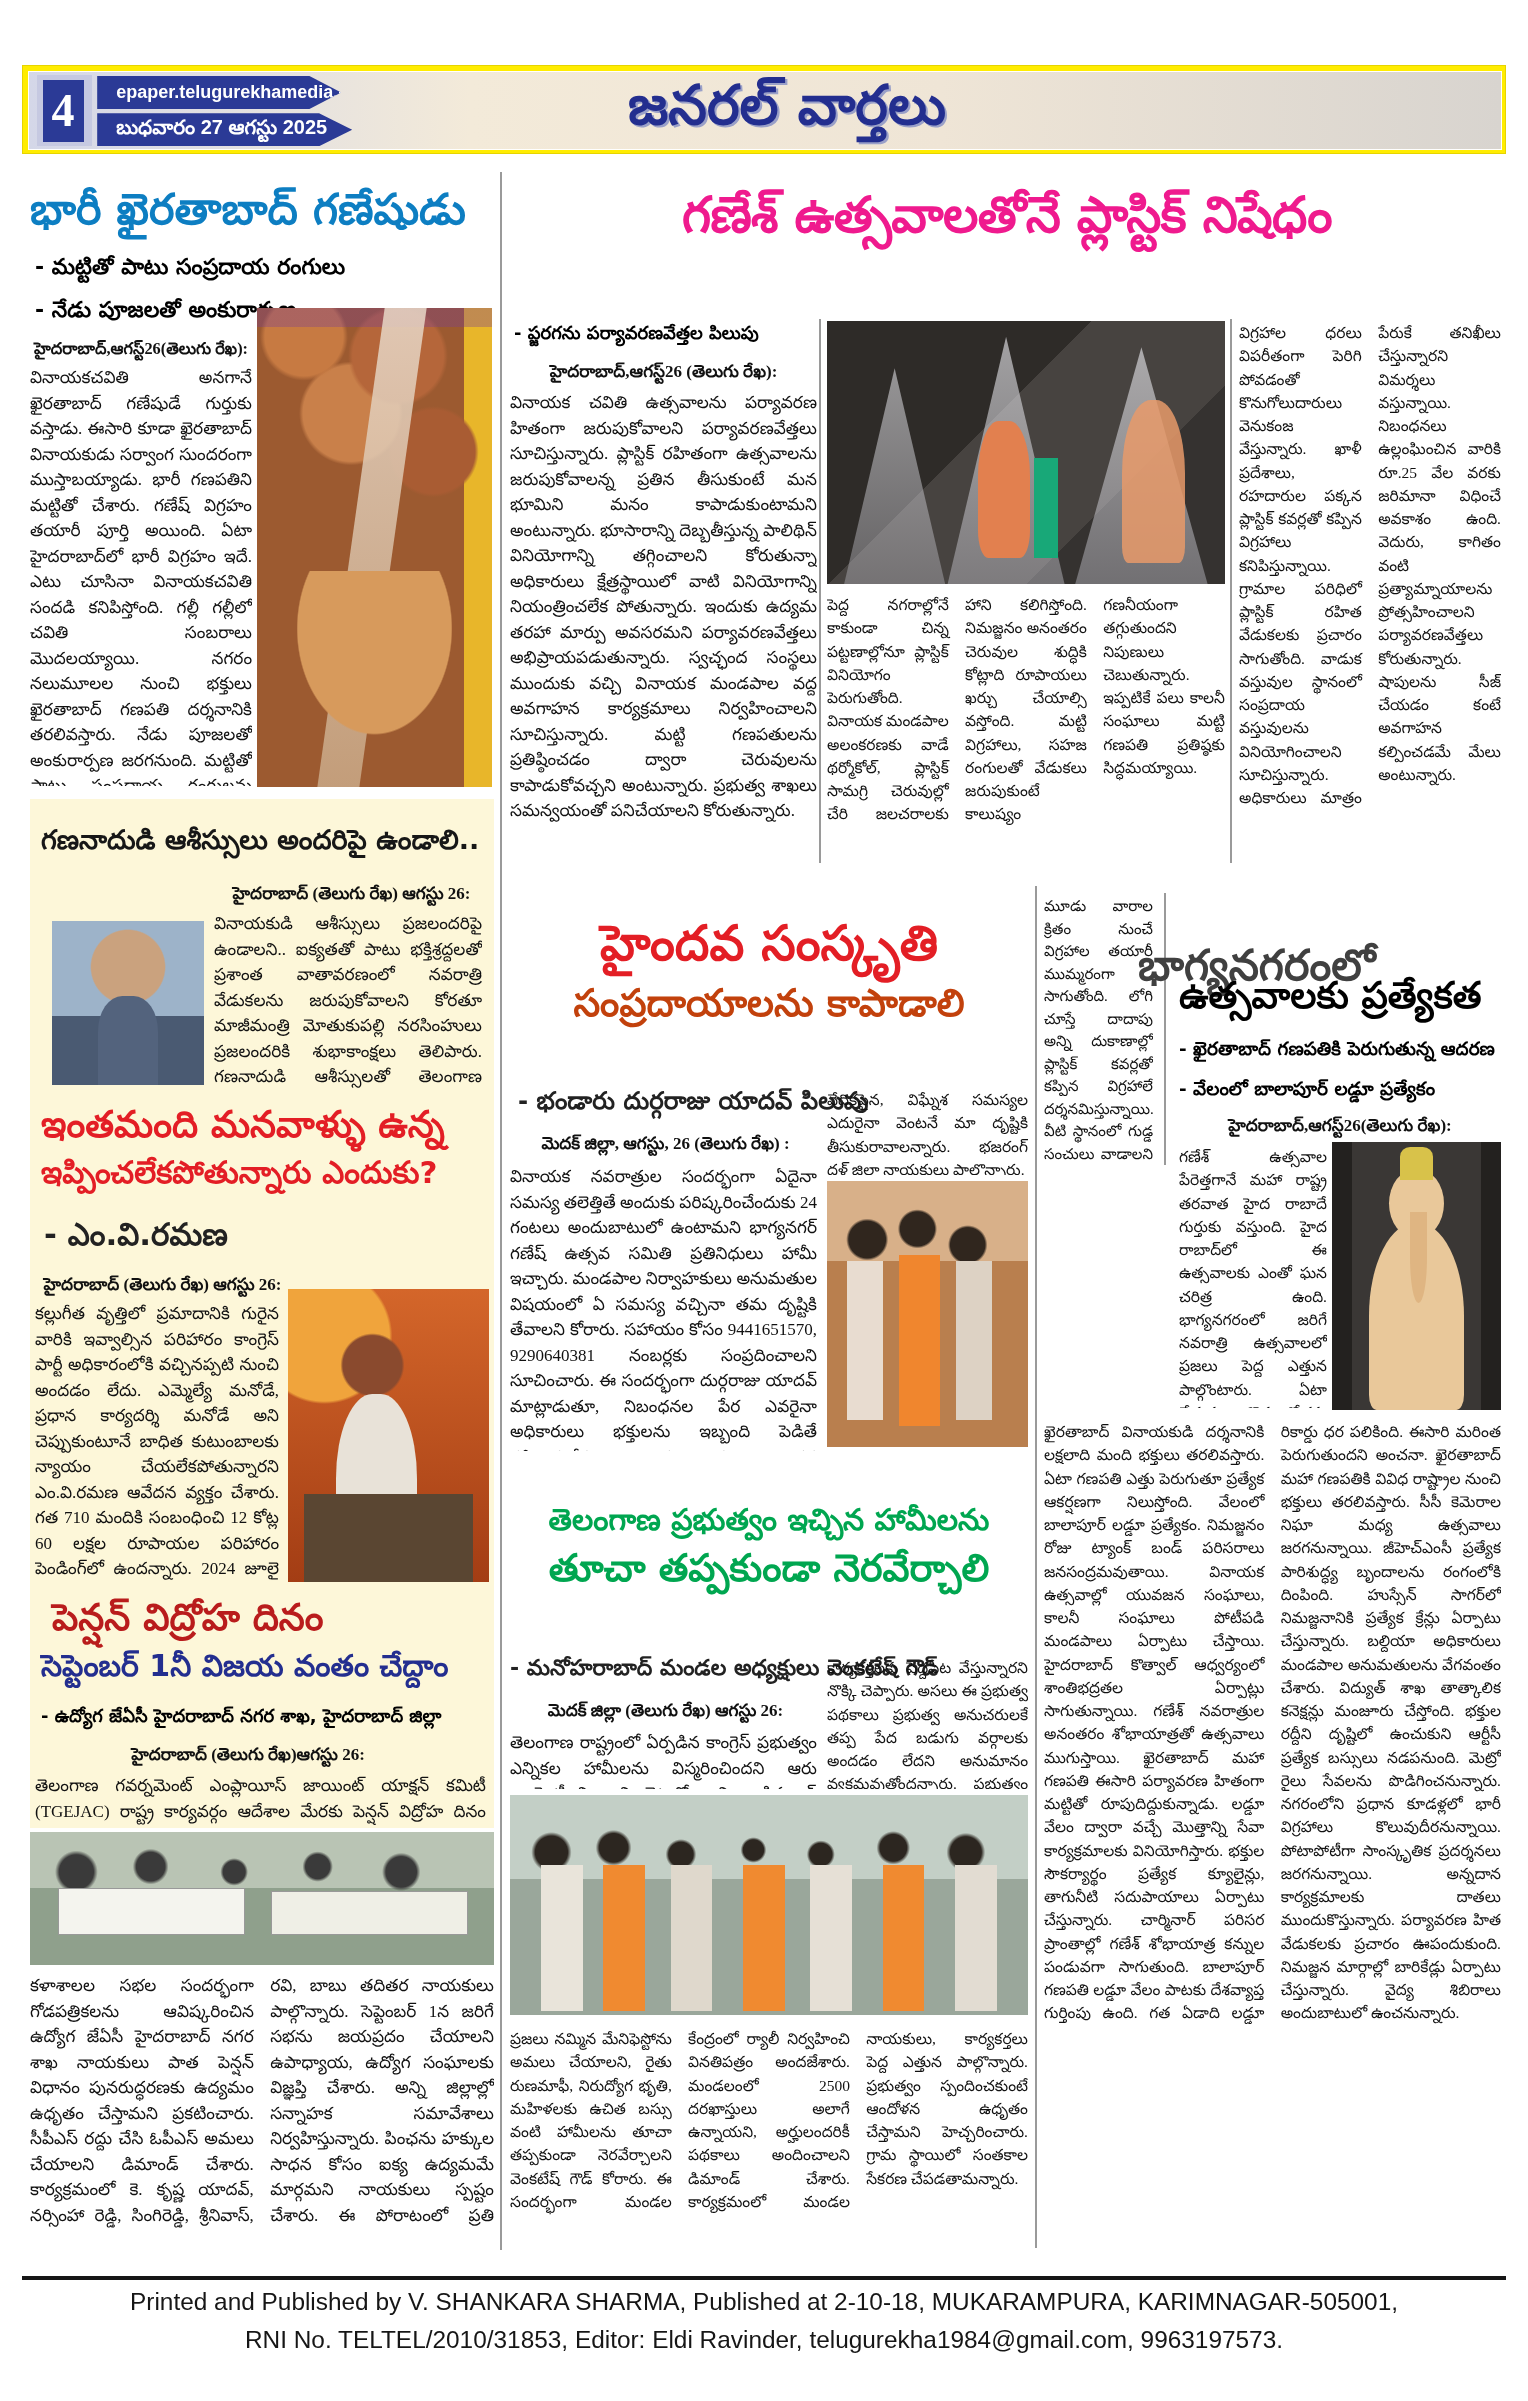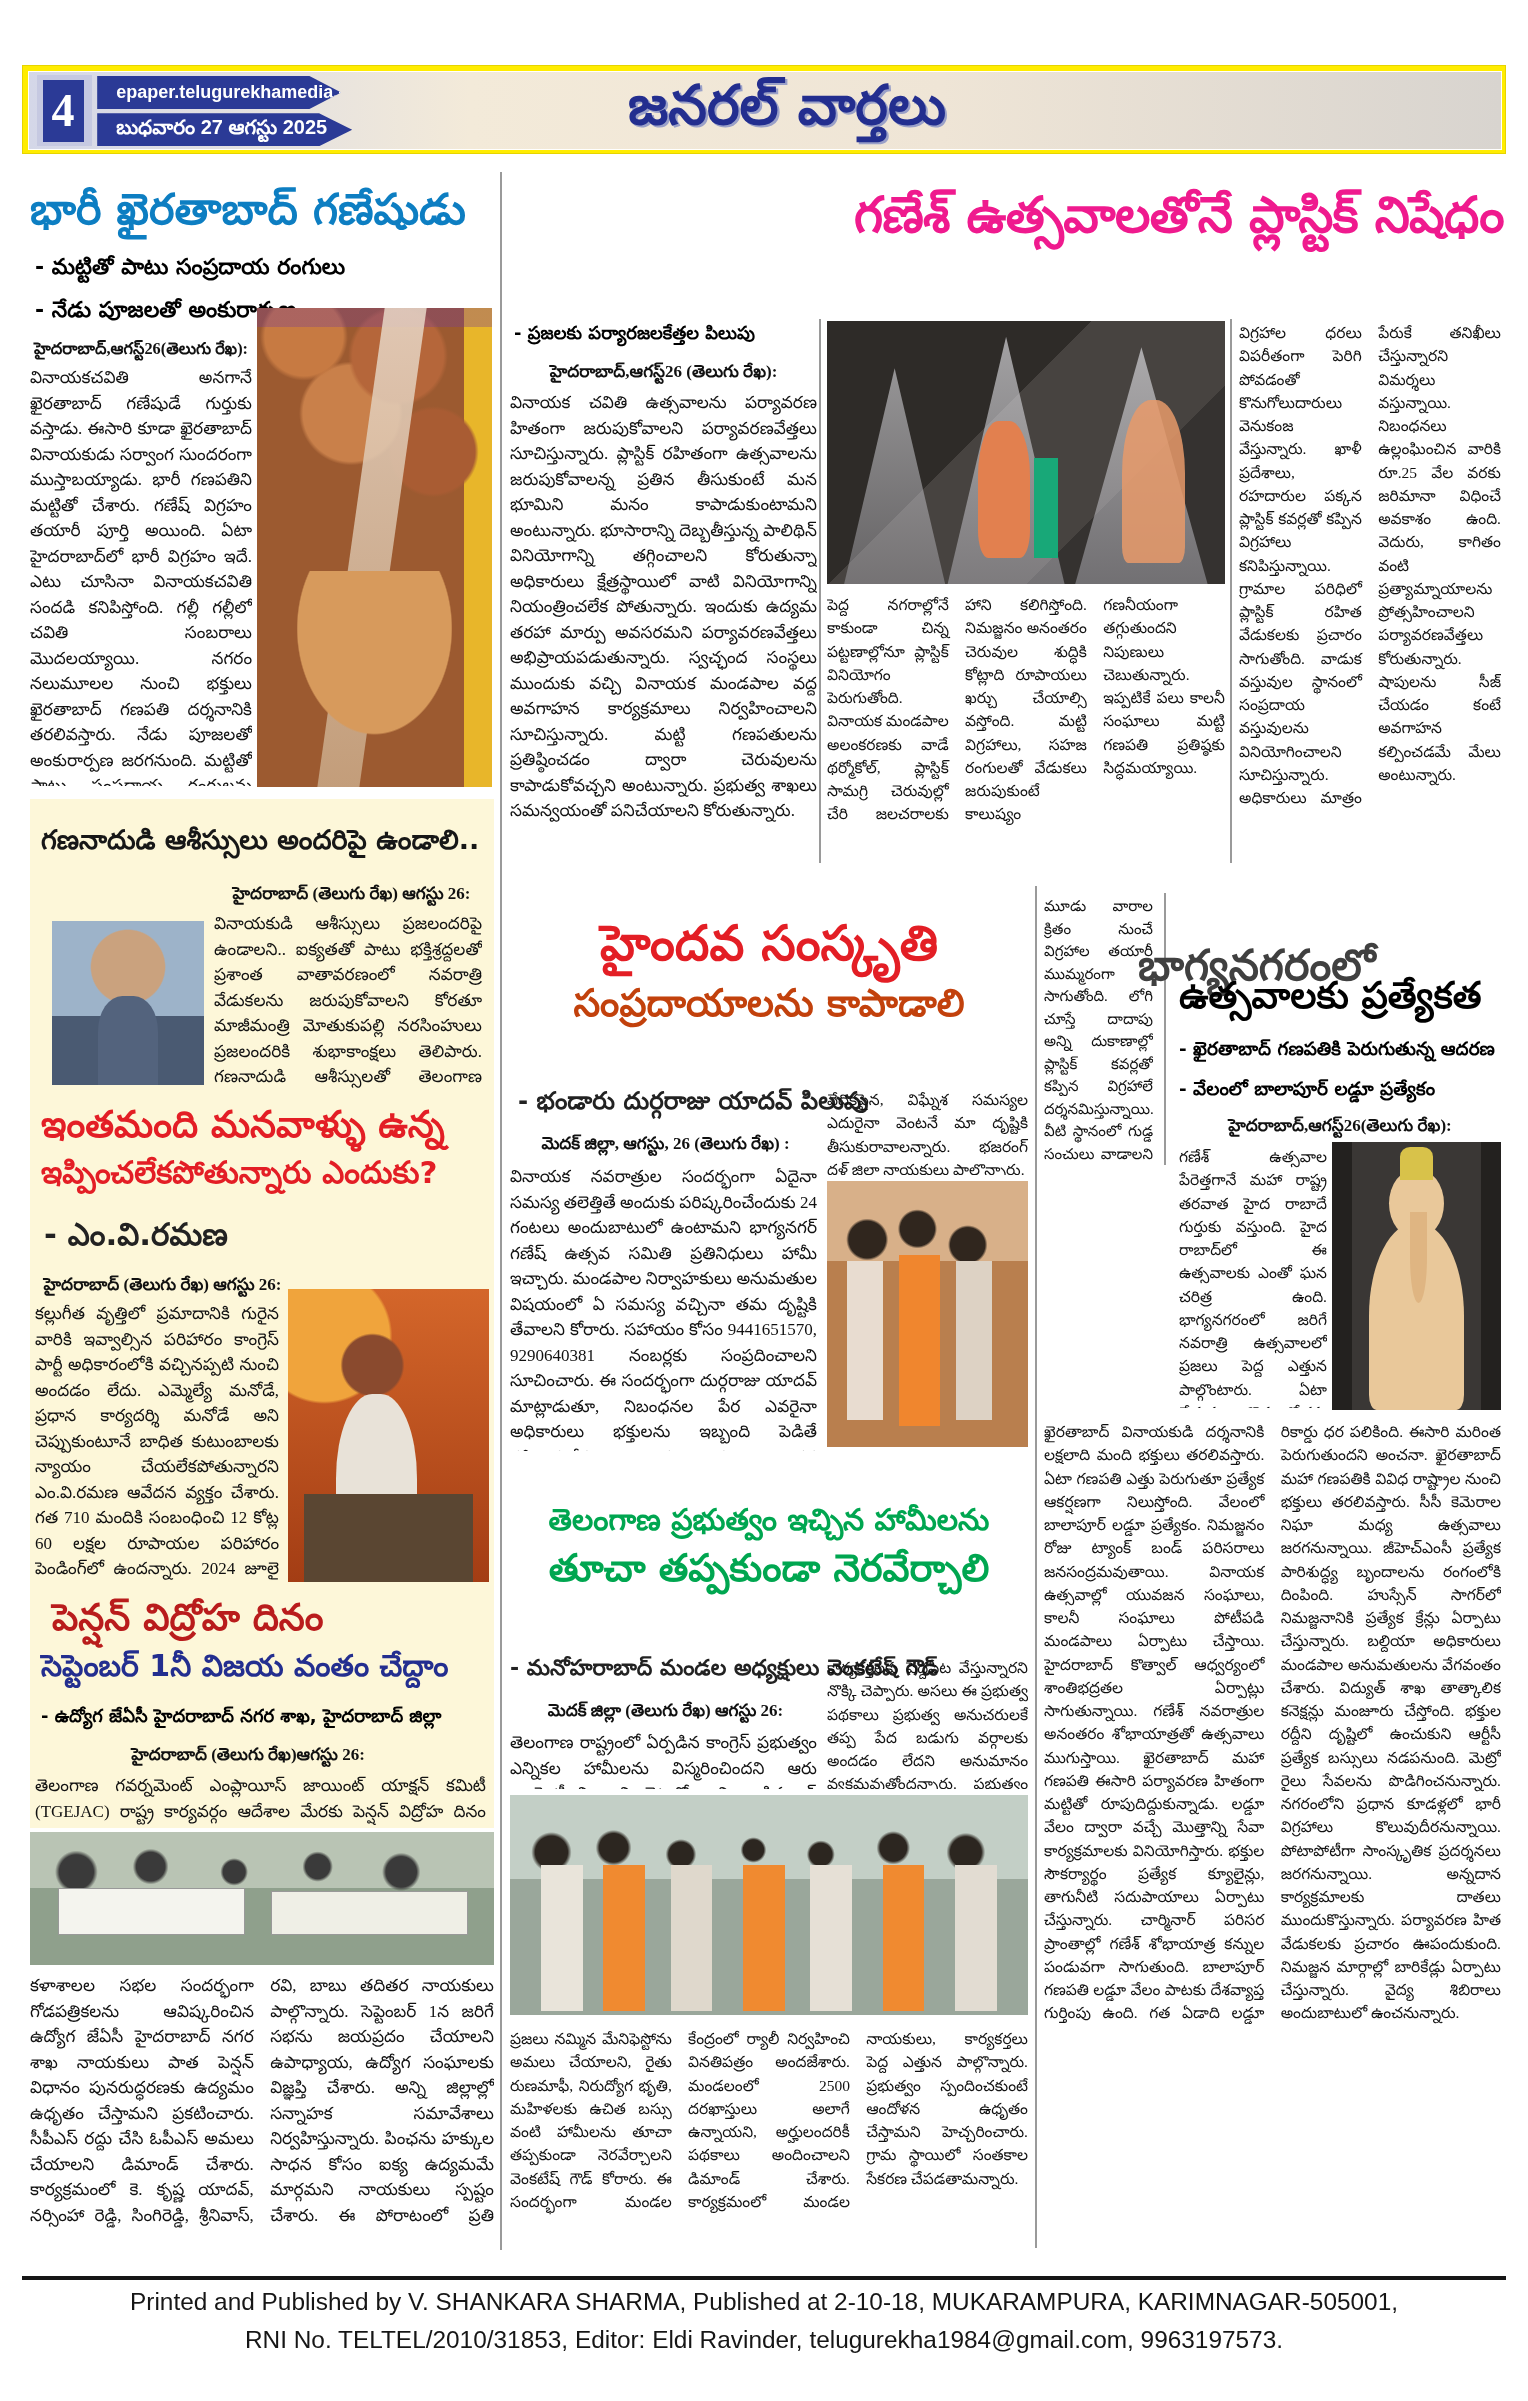--- a/index.html
+++ b/index.html
@@ -128,22 +128,22 @@
          radial-gradient(circle at 26% 26%, #3a3a3a 0 4%, transparent 5%),
          radial-gradient(circle at 44% 30%, #3a3a3a 0 4%, transparent 5%),
          radial-gradient(circle at 62% 26%, #3a3a3a 0 4%, transparent 5%),
          radial-gradient(circle at 80% 30%, #3a3a3a 0 4%, transparent 5%),
          linear-gradient(180deg,#b9c4b4 0 42%,#8fa08c 42% 100%);">
     <div style="position:absolute;left:6%;top:42%;width:40%;height:34%;background:#f4f4ee;border:0.7px solid #999;"></div>
     <div style="position:absolute;left:52%;top:44%;width:42%;height:32%;background:#efefe6;border:0.7px solid #999;"></div>
   </div>
   <div class="abs body-txt cols2" style="left:30px;top:1973px;width:464px;height:275px;">కళాశాలల సభల సందర్భంగా గోడపత్రికలను ఆవిష్కరించిన ఉద్యోగ జేఏసీ హైదరాబాద్ నగర శాఖ నాయకులు పాత పెన్షన్ విధానం పునరుద్ధరణకు ఉద్యమం ఉధృతం చేస్తామని ప్రకటించారు. సీపీఎస్ రద్దు చేసి ఓపీఎస్ అమలు చేయాలని డిమాండ్ చేశారు. కార్యక్రమంలో కె. కృష్ణ యాదవ్, నర్సింహా రెడ్డి, సింగిరెడ్డి, శ్రీనివాస్, రవి, బాబు తదితర నాయకులు పాల్గొన్నారు. సెప్టెంబర్ 1న జరిగే సభను జయప్రదం చేయాలని ఉపాధ్యాయ, ఉద్యోగ సంఘాలకు విజ్ఞప్తి చేశారు. అన్ని జిల్లాల్లో సన్నాహక సమావేశాలు నిర్వహిస్తున్నారు. పింఛను హక్కుల సాధన కోసం ఐక్య ఉద్యమమే మార్గమని నాయకులు స్పష్టం చేశారు. ఈ పోరాటంలో ప్రతి ఉద్యోగి భాగస్వామి కావాలని కోరారు.</div>
 
-  <div class="abs headline" style="left:510px;top:188px;width:994px;font-size:50px;color:#ef1a8e;text-align:right;letter-spacing:-0.7px;">గణేశ్ ఉత్సవాలతోనే ప్లాస్టిక్ నిషేధం</div>
-  <div class="abs bullet" style="left:514px;top:322px;font-size:18px;">- ప్రజలకు పర్యారజలకేత్తల పిలుపు</div>
+  <div class="abs headline" style="left:510px;top:188px;width:994px;font-size:50px;color:#ef1a8e;text-align:center;letter-spacing:-0.7px;">గణేశ్ ఉత్సవాలతోనే ప్లాస్టిక్ నిషేధం</div>
+  <div class="abs bullet" style="left:514px;top:322px;font-size:18px;">- ప్జరగను పర్యావరణవేత్తల పిలుపు</div>
   <div class="abs dateline" style="left:510px;top:362px;width:307px;font-size:17px;">హైదరాబాద్,ఆగస్ట్26 (తెలుగు రేఖ):</div>
   <div class="abs body-txt" style="left:510px;top:390px;width:307px;height:475px;">వినాయక చవితి ఉత్సవాలను పర్యావరణ హితంగా జరుపుకోవాలని పర్యావరణవేత్తలు సూచిస్తున్నారు. ప్లాస్టిక్ రహితంగా ఉత్సవాలను జరుపుకోవాలన్న ప్రతిన తీసుకుంటే మన భూమిని మనం కాపాడుకుంటామని అంటున్నారు. భూసారాన్ని దెబ్బతీస్తున్న పాలిథిన్ వినియోగాన్ని తగ్గించాలని కోరుతున్నా అధికారులు క్షేత్రస్థాయిలో వాటి వినియోగాన్ని నియంత్రించలేక పోతున్నారు. ఇందుకు ఉద్యమ తరహా మార్పు అవసరమని పర్యావరణవేత్తలు అభిప్రాయపడుతున్నారు. స్వచ్ఛంద సంస్థలు ముందుకు వచ్చి వినాయక మండపాల వద్ద అవగాహన కార్యక్రమాలు నిర్వహించాలని సూచిస్తున్నారు. మట్టి గణపతులను ప్రతిష్ఠించడం ద్వారా చెరువులను కాపాడుకోవచ్చని అంటున్నారు. ప్రభుత్వ శాఖలు సమన్వయంతో పనిచేయాలని కోరుతున్నారు.</div>
 
   <div class="abs vrule" style="left:819px;top:319px;height:544px;"></div>
 
   <div class="photo" style="left:827px;top:321px;width:398px;height:263px;background:linear-gradient(135deg,#2e2b28 0 40%,#474340 40% 70%,#353230 70% 100%);">
     <div style="position:absolute;left:4%;top:18%;width:26%;height:84%;background:linear-gradient(180deg,rgba(235,235,240,.55),rgba(200,200,210,.35));clip-path:polygon(50% 0,100% 100%,0 100%);"></div>
     <div style="position:absolute;left:30%;top:6%;width:30%;height:96%;background:linear-gradient(180deg,rgba(240,240,245,.6),rgba(205,205,215,.4));clip-path:polygon(50% 0,100% 100%,0 100%);"></div>
     <div style="position:absolute;left:62%;top:10%;width:34%;height:92%;background:linear-gradient(180deg,rgba(238,238,243,.6),rgba(202,202,212,.4));clip-path:polygon(50% 0,100% 100%,0 100%);"></div>
     <div style="position:absolute;left:38%;top:38%;width:13%;height:52%;background:#e2804f;border-radius:40% 40% 20% 20%;"></div>

